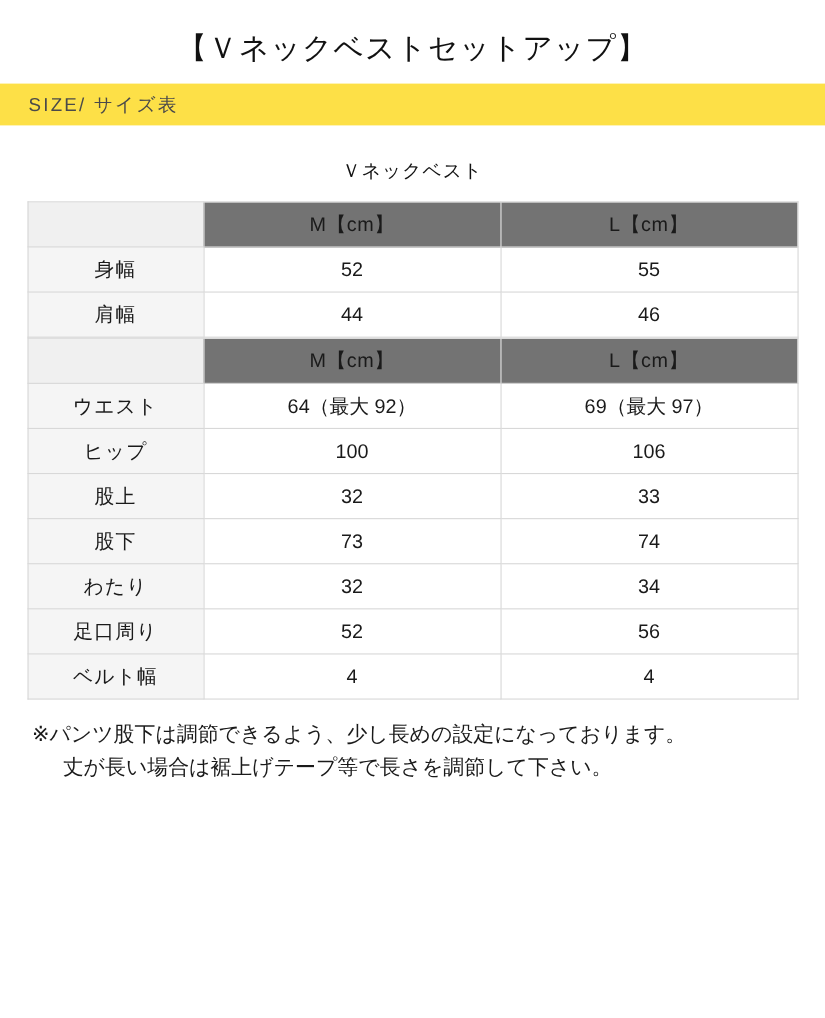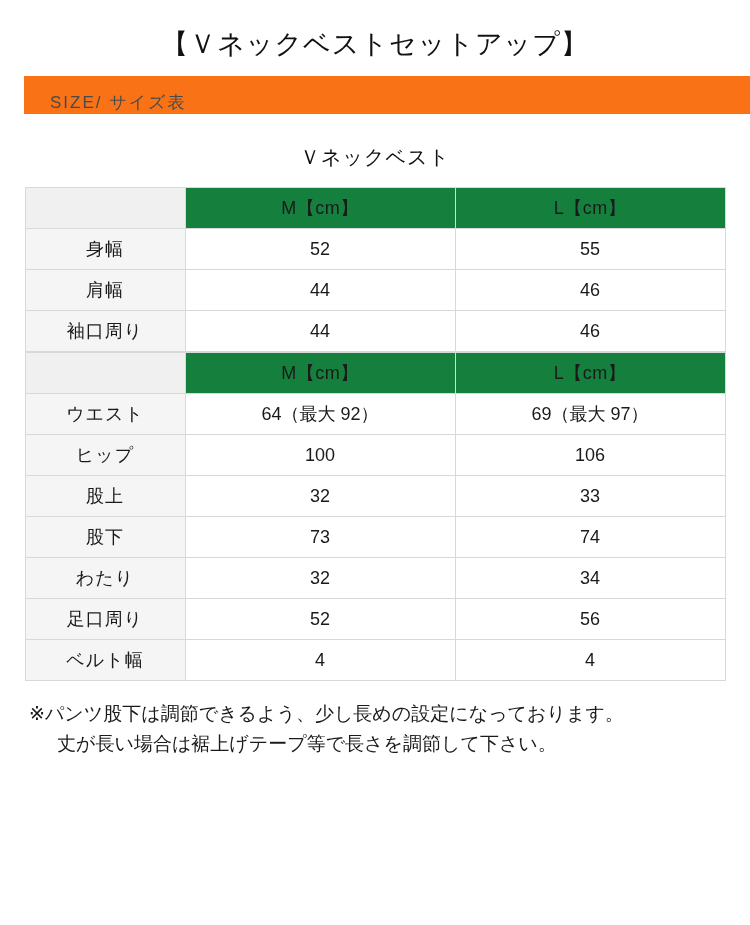--- a/index.html
+++ b/index.html
@@ -28,39 +28,38 @@
     font-size: 27px;
     letter-spacing: 1px;
     font-weight: normal;
     margin: 0;
     padding: 26px 0 14px 0;
     color: #111;
   }
 
   
   .size-bar {
-    background: #f97316;
+    background: #fde047;
     height: 38px;
     display: flex;
-    align-items: flex-end;
+    align-items: center;
     padding-left: 26px;
     box-sizing: border-box;
     margin-bottom: 16px;
-    margin-left: 24px;
   }
   .size-bar span {
     font-size: 17px;
     color: #4a4a4a;
     letter-spacing: 2px;
   }
 
   
   .section-title {
     text-align: center;
-    font-size: 20px;
+    font-size: 17px;
     font-weight: normal;
     margin: 0;
     padding: 14px 0 16px 0;
     letter-spacing: 1px;
     color: #111;
   }
 
   
   table.size-table {
     border-collapse: collapse;
@@ -75,21 +74,21 @@
     font-size: 18px;
     font-weight: normal;
     text-align: center;
     color: #1a1a1a;
     padding: 0;
   }
   table.size-table col.c-label { width: 160px; }
   table.size-table col.c-val   { width: 270px; }
 
   table.size-table thead th {
-    background: #15803d;
+    background: #737373;
     letter-spacing: 0.5px;
   }
   table.size-table thead th.corner {
     background: #f0f0f0;
   }
   table.size-table tbody th.row-label {
     background: #f5f5f5;
     letter-spacing: 1px;
   }
 
@@ -136,25 +135,20 @@
       <tr>
         <th class="row-label">身幅</th>
         <td>52</td>
         <td>55</td>
       </tr>
       <tr>
         <th class="row-label">肩幅</th>
         <td>44</td>
         <td>46</td>
       </tr>
-      <tr>
-        <th class="row-label">袖口周り</th>
-        <td>44</td>
-        <td>46</td>
-      </tr>
     </tbody>
   </table>
 
 
   <table class="size-table">
     <colgroup>
       <col class="c-label">
         <col class="c-val">
         <col class="c-val">
     </colgroup>

